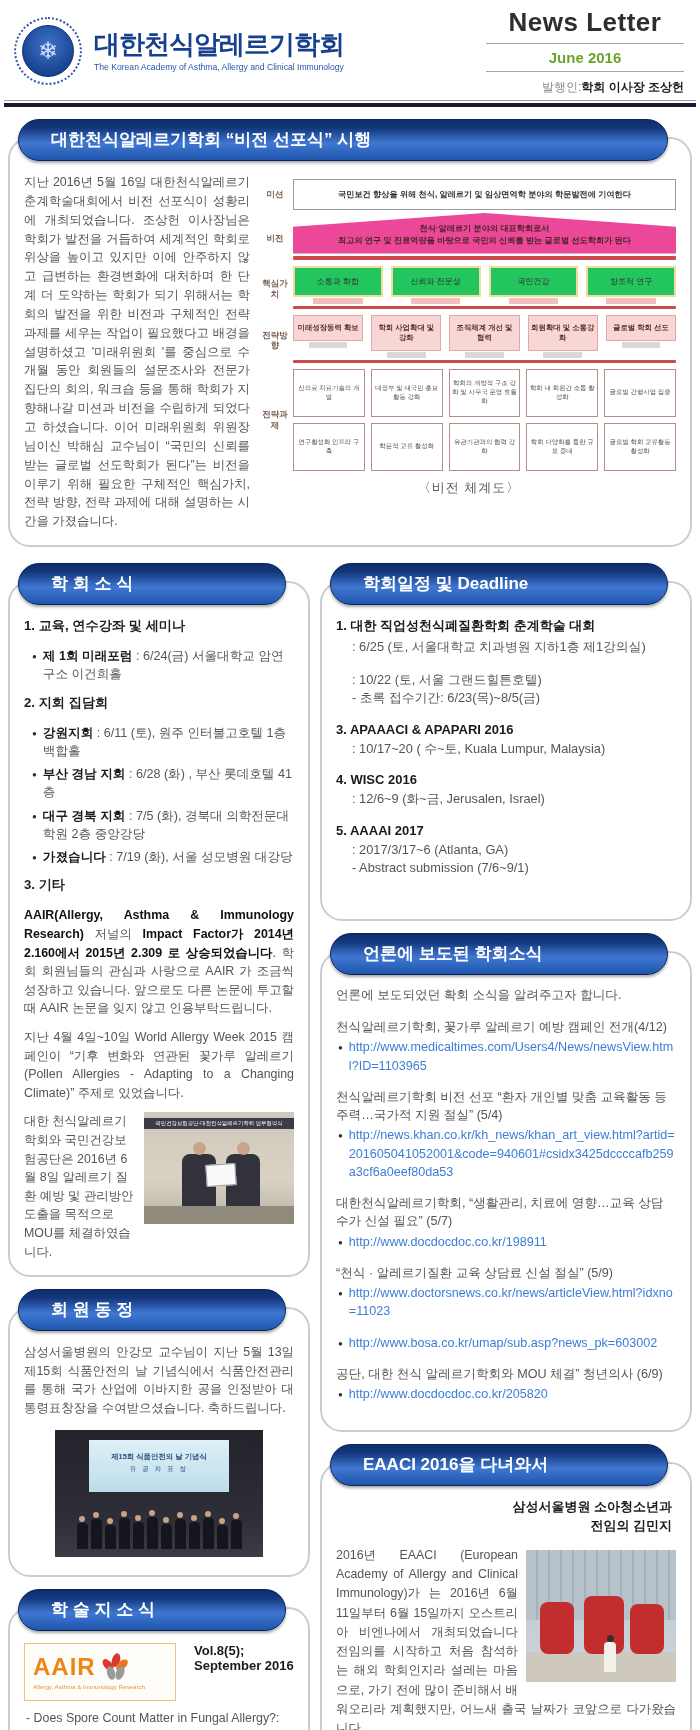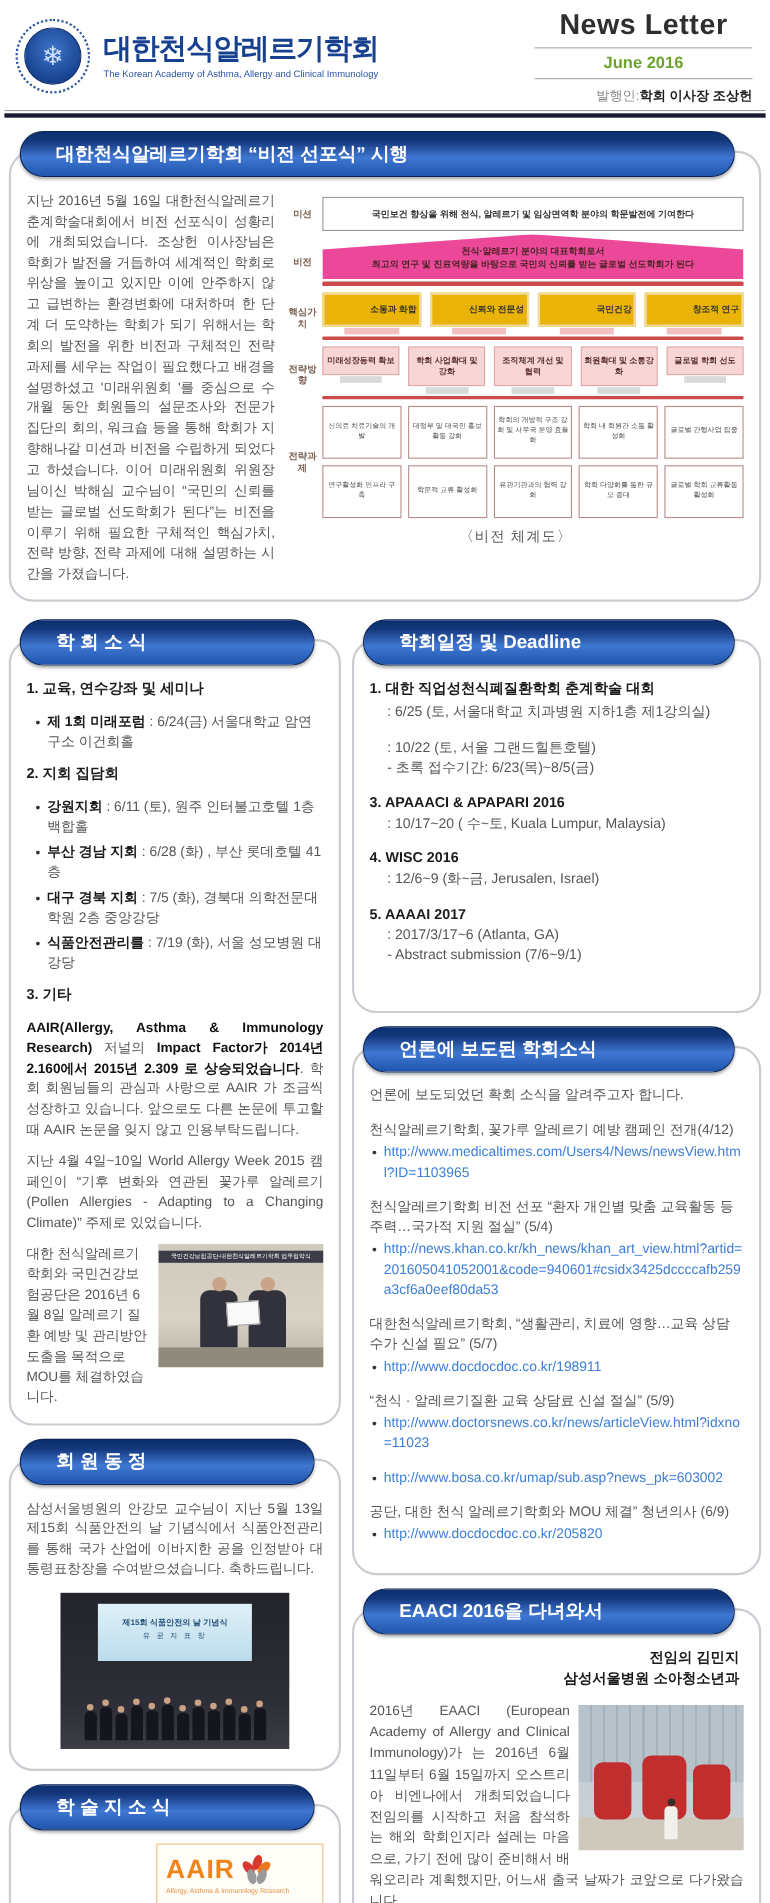--- a/index.html
+++ b/index.html
@@ -36,21 +36,21 @@
   .diagram{flex:1;font-size:8px;padding-top:6px;}
   .d-row{display:flex;align-items:stretch;gap:5px;margin-bottom:3px;}
   .d-label{width:26px;flex:none;color:#7c6152;font-weight:bold;font-size:8.5px;display:flex;align-items:center;justify-content:center;text-align:center;line-height:1.2;word-break:break-all;}
   .d-content{flex:1;min-width:0;}
   .mission-box{border:1px solid #9a9a9a;background:#fff;color:#333;font-weight:bold;text-align:center;padding:9px 6px;font-size:8.2px;}
   .vision-roof{background:#ec4899;color:#4a2424;font-weight:bold;text-align:center;padding:10px 8px 6px;clip-path:polygon(0 100%,0 34%,50% 0,100% 34%,100% 100%);font-size:8.2px;line-height:1.5;}
   .redbar{height:4px;background:#cc4a4a;margin:2px 0 3px;border-radius:1px;}
   .redbar.thin{height:3px;}
   .cell-row{display:flex;gap:8px;}
   .cell{flex:1;display:flex;flex-direction:column;align-items:center;min-width:0;}
-  .core-box{width:100%;box-sizing:border-box;background:#eab308;border:2px solid #eedc9a;color:#333;font-weight:bold;text-align:right;padding:8px 2px;font-size:8px;}
+  .core-box{width:100%;box-sizing:border-box;background:#22c55e;border:2px solid #eedc9a;color:#333;font-weight:normal;text-align:center;padding:8px 2px;font-size:8px;}
   .pillar{width:55%;height:6px;background:#f0c0c0;margin-top:1px;}
   .pillar.gray{background:#d9d9d9;}
   .dir-box{width:100%;box-sizing:border-box;background:#f8d6d6;border:1px solid #e2a8a8;color:#5a2e2e;font-weight:bold;text-align:center;padding:7px 2px;font-size:7.4px;display:flex;align-items:center;justify-content:center;min-height:26px;line-height:1.35;}
   .task-grid{display:grid;grid-template-columns:repeat(5,1fr);gap:6px;}
   .task-box{background:#fff;border:1px solid #b98c8c;color:#4a4a4a;text-align:center;padding:6px 2px;font-size:6.4px;display:flex;align-items:center;justify-content:center;min-height:34px;line-height:1.4;}
   .d-caption{text-align:center;color:#5a5a5a;font-size:13px;margin-top:8px;letter-spacing:1px;}
 
   
   .sec-h{color:#1e1e1e;font-weight:bold;font-size:13.2px;margin:10px 0 12px;}
   .blist{margin:0 0 6px 6px;}
@@ -77,30 +77,30 @@
   
   .press-intro{font-size:12.6px;color:#555;margin:6px 0 14px;}
   .press-item{margin-bottom:13px;}
   .press-title{font-size:12.6px;color:#555;line-height:1.45;margin-bottom:2px;}
   .press-title:empty{display:none;}
   .press-linkrow{display:flex;}
   .press-linkrow .dot{margin-top:5px;}
   .press-link{font-size:12.6px;color:#3b7dd8;text-decoration:none;word-break:break-all;line-height:1.45;}
 
   
-  .photo-food{width:208px;height:142px;margin:12px auto 4px;background:linear-gradient(180deg,#23232b 0%,#2e2e38 70%,#3c3c44 100%);position:relative;overflow:hidden;}
+  .photo-food{width:208px;height:127px;margin:12px auto 4px;background:linear-gradient(180deg,#23232b 0%,#2e2e38 70%,#3c3c44 100%);position:relative;overflow:hidden;}
   .screen{position:absolute;top:10px;left:34px;right:34px;height:52px;background:linear-gradient(180deg,#dff0f7,#bcdcec);text-align:center;color:#27527c;}
   .screen .c1{font-size:7.4px;font-weight:bold;margin-top:12px;}
   .screen .c2{font-size:6.6px;margin-top:3px;letter-spacing:2px;}
   .crowd{position:absolute;bottom:8px;left:6px;right:6px;height:38px;display:flex;gap:3px;align-items:flex-end;justify-content:center;}
   .person{width:11px;background:#15151d;border-radius:4px 4px 0 0;position:relative;}
   .person::before{content:"";position:absolute;top:-7px;left:2.5px;width:6px;height:6px;border-radius:50%;background:#c9a183;}
 
   
-  .jrow{display:flex;align-items:flex-end;gap:6px;margin:10px 0 8px;flex-direction:column;}
+  .jrow{display:flex;align-items:flex-start;gap:18px;margin:10px 0 8px;}
   .jlogo{width:152px;height:58px;flex:none;box-sizing:border-box;display:flex;flex-direction:column;justify-content:center;padding:4px 8px;background:#fffdf8;}
   .jlogo.aair{border:1px solid #f0c080;}
   .jlogo-main{display:flex;align-items:center;gap:4px;}
   .aair-word{color:#f08418;font-weight:bold;font-size:24px;letter-spacing:1px;}
   .aair-tag{color:#e89040;font-size:6.2px;margin-top:2px;}
   .jvol{font-weight:bold;color:#1a1a1a;font-size:13px;}
   .jart{font-size:12.4px;color:#555;line-height:1.5;white-space:pre-line;margin:2px 0 10px 2px;}
 
   
   .byline{text-align:right;font-weight:bold;color:#1a1a1a;font-size:13px;line-height:1.45;margin:4px 4px 10px 0;}
@@ -278,21 +278,21 @@
               <span><span class="b-name">부산 경남 지회</span><span> : 6/28 (화) , 부산 롯데호텔 41층</span></span>
             </div>
 
             <div class="bitem">
               <span class="dot">●</span>
               <span><span class="b-name">대구 경북 지회</span><span> : 7/5 (화), 경북대 의학전문대학원 2층 중앙강당</span></span>
             </div>
 
             <div class="bitem">
               <span class="dot">●</span>
-              <span><span class="b-name">식품안전관리를</span><span> : 7/19 (화), 서울 성모병원 대강당</span></span>
+              <span><span class="b-name">가졌습니다</span><span> : 7/19 (화), 서울 성모병원 대강당</span></span>
             </div>
           </div>
         <div class="sec-h">3. 기타</div>
         <div class="para"><b>AAIR(Allergy, Asthma &amp; Immunology Research)</b><span> 저널의 </span><b>Impact Factor가 2014년 2.160에서 2015년 2.309 로 상승되었습니다</b><span>. 학회 회원님들의 관심과 사랑으로 AAIR 가 조금씩 성장하고 있습니다. 앞으로도 다른 논문에 투고할 때 AAIR 논문을 잊지 않고 인용부탁드립니다.</span></div>
         <div class="para">지난 4월 4일~10일 World Allergy Week 2015 캠페인이 “기후 변화와 연관된 꽃가루 알레르기(Pollen Allergies - Adapting to a Changing Climate)” 주제로 있었습니다.</div>
         <div class="mou-row">
           <div class="mou-text">대한 천식알레르기학회와 국민건강보험공단은 2016년 6월 8일 알레르기 질환  예방 및 관리방안 도출을 목적으로 MOU를 체결하였습니다.</div>
           <div class="photo-mou">
             <div class="banner">국민건강보험공단-대한천식알레르기학회 업무협약식</div>
             <div class="figure" style="left:38px;"></div>
@@ -440,22 +440,22 @@
                 <span class="dot">●</span>
                 <a class="press-link" href="#">http://www.docdocdoc.co.kr/205820</a>
               </div>
             </div>
           </div>
       </div>
 
       <div class="box" style="min-height:200px;">
         <div class="pill">EAACI 2016을 다녀와서</div>
         <div class="byline">
+          <div>삼성서울병원 소아청소년과</div>
           <div>전임의 김민지</div>
-          <div>삼성서울병원 소아청소년과</div>
         </div>
         <div class="eaaci-body">
           <div class="photo-eaaci">
             <div class="glass"></div>
             <div class="ground"></div>
             <div class="kiosk" style="left:14px;"></div>
             <div class="kiosk k2"></div>
             <div class="kiosk k3"></div>
             <div class="visitor"></div>
           </div>

